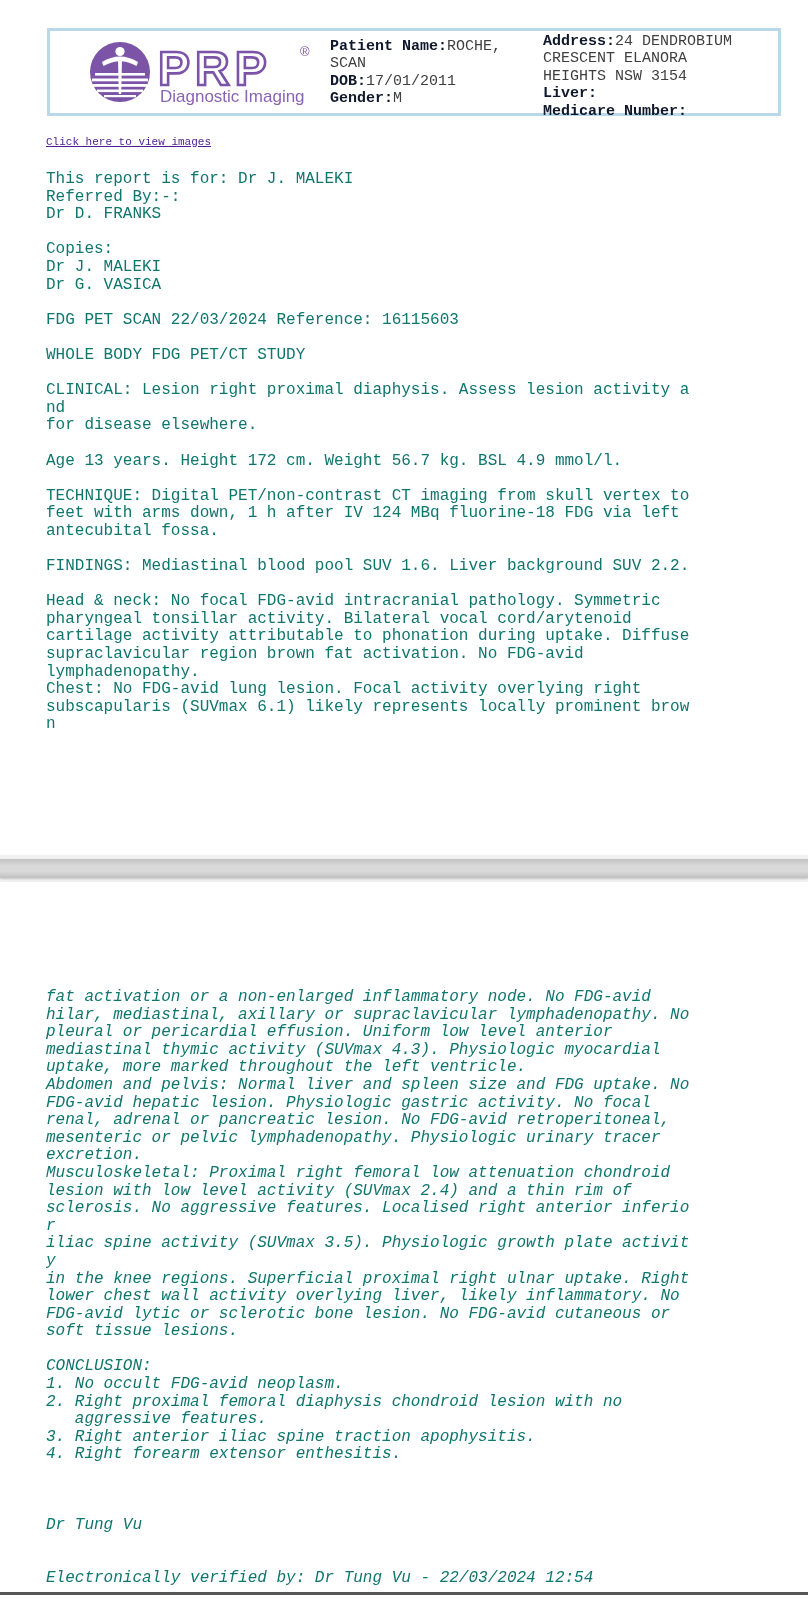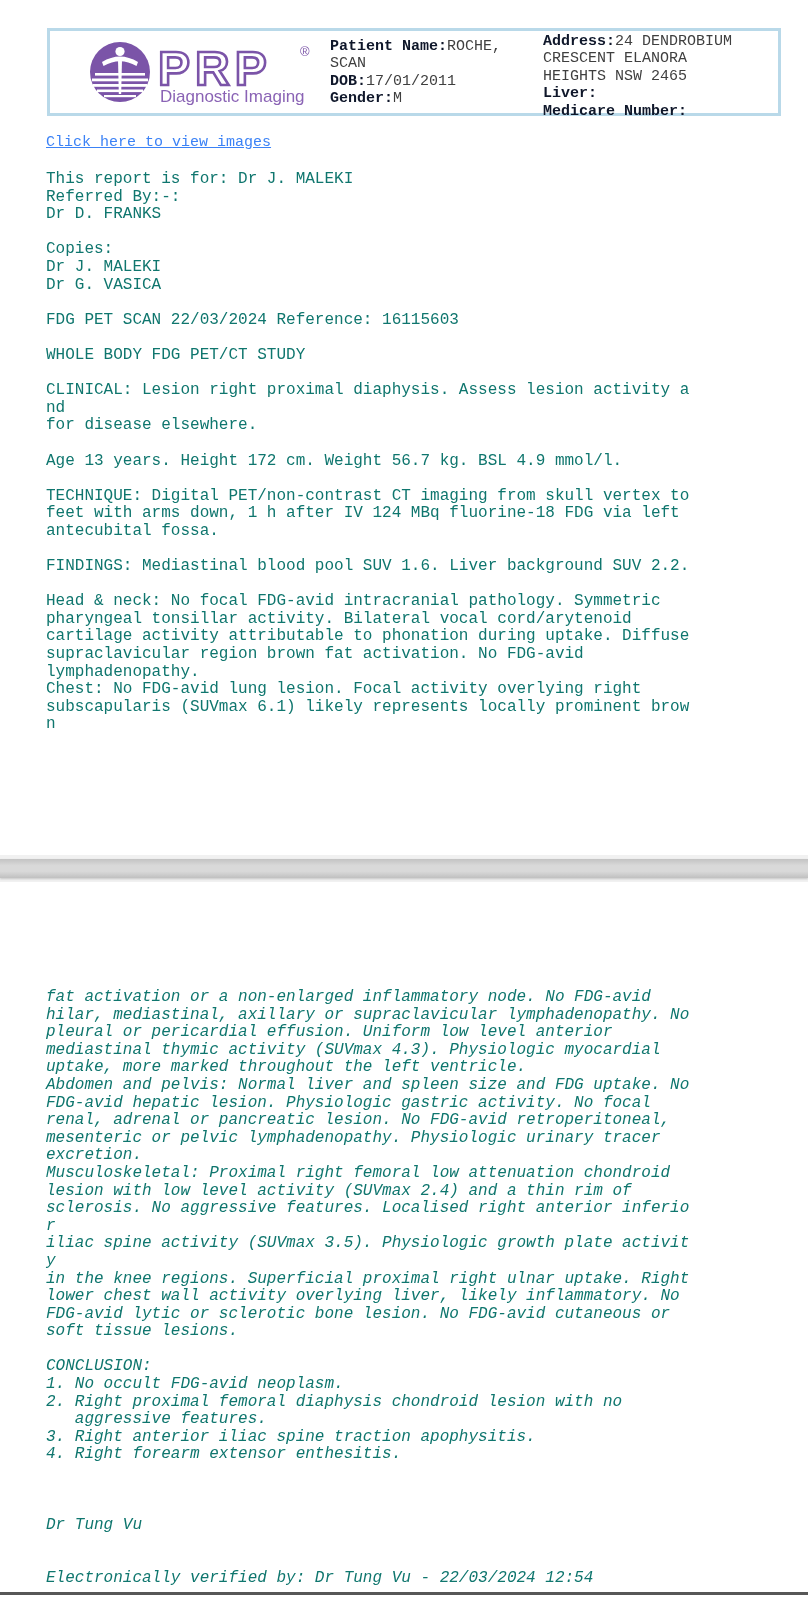--- a/index.html
+++ b/index.html
@@ -26,22 +26,22 @@
     position:absolute;
     font-size:15px;line-height:17.4px;
     color:#3f3f3f;white-space:nowrap;
   }
   .hdr-col b{color:#0f172a;font-weight:bold;}
   .col-patient{left:280px;top:7px;}
   .col-contact{left:493px;top:2px;}
   
   .view-link{
     position:absolute;left:46px;top:134px;
-    font-size:15px;line-height:17.6px;
-    color:#3b82f6;text-decoration:underline;
+    font-size:11px;line-height:17.6px;
+    color:#4c1d95;text-decoration:underline;
     cursor:pointer;
   }
   
   pre.report{
     margin:0;position:absolute;left:46px;
     font-family:"Liberation Mono","DejaVu Sans Mono",monospace;
     font-size:16px;line-height:17.6px;
     color:#0f766e;white-space:pre;
   }
   #page1{top:171px;}
@@ -89,21 +89,21 @@
   <div class="hdr-col col-patient">
       <div><b>Patient Name:</b>ROCHE,</div>
       <div>SCAN</div>
       <div><b>DOB:</b>17/01/2011</div>
       <div><b>Gender:</b>M</div>
     </div>
 
   <div class="hdr-col col-contact">
       <div><b>Address:</b>24 DENDROBIUM</div>
       <div>CRESCENT ELANORA</div>
-      <div>HEIGHTS NSW 2465</div>
+      <div>HEIGHTS NSW 3154</div>
       <div><b>Liver:</b></div>
       <div><b>Medicare Number:</b></div>
     </div>
 </div>
 
 <a class="view-link" href="#">Click here to view images</a>
 
 <pre class="report" id="page1">This report is for: Dr J. MALEKI
 Referred By:-:
 Dr D. FRANKS

